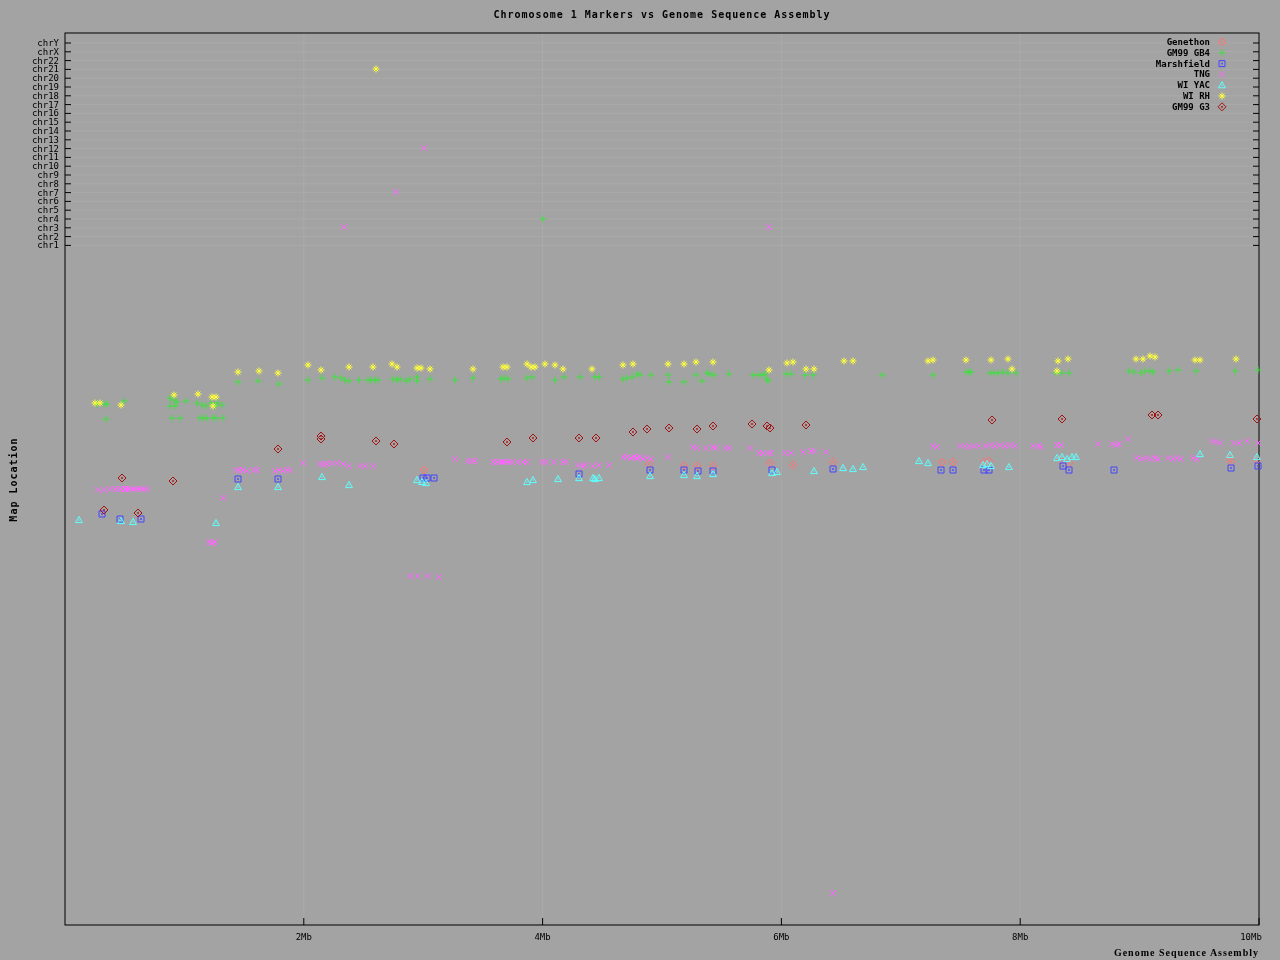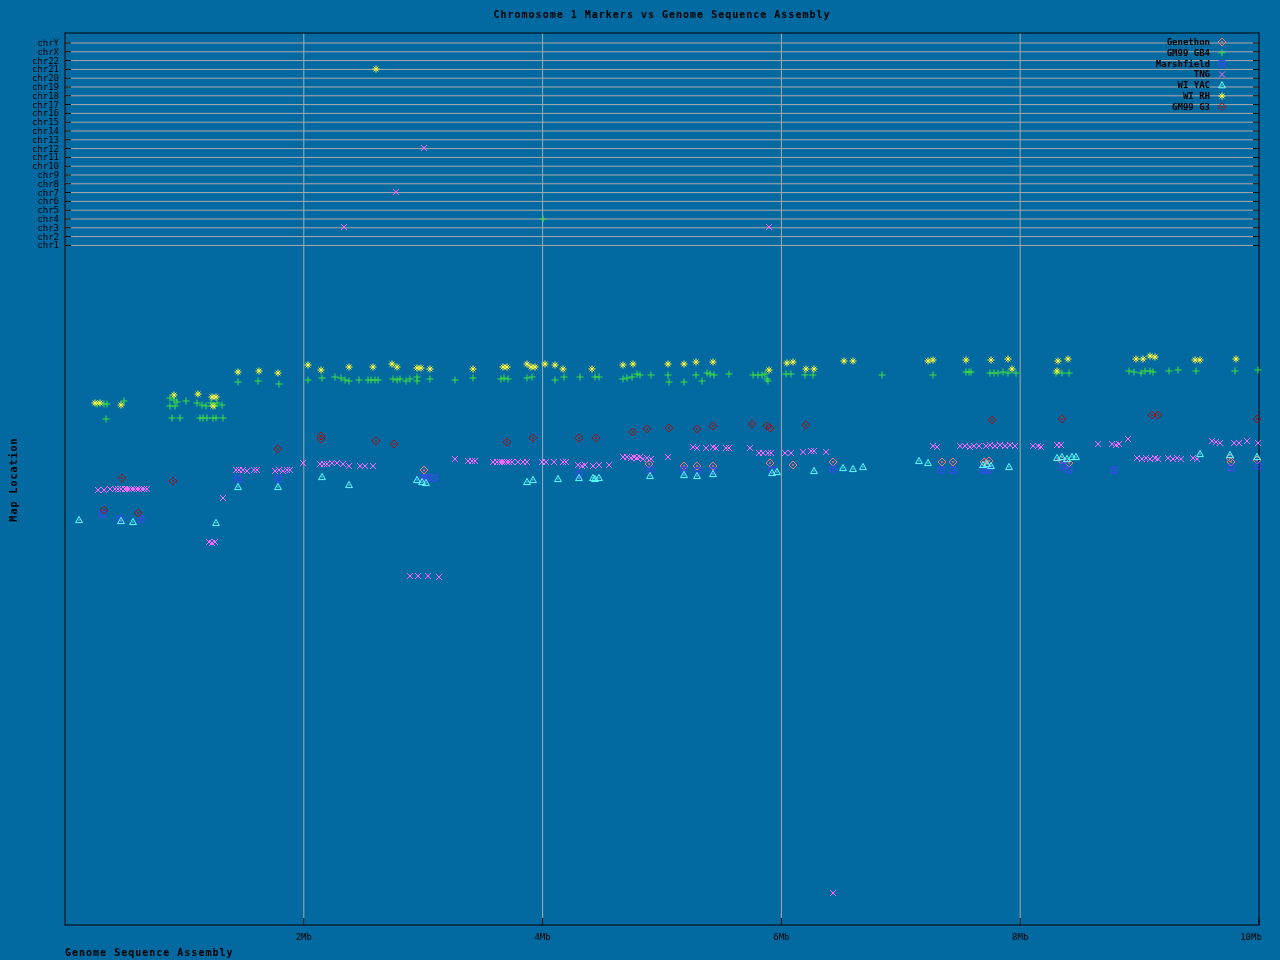--- a/index.html
+++ b/index.html
@@ -1,21 +1,21 @@
 <!DOCTYPE html>
 <html><head>
 <meta charset="utf-8">
 <style>
   html,body{margin:0;padding:0;background:#ffffff;}
-  .canvas{position:relative;width:1280px;height:960px;background:#0369a1;
+  .canvas{position:relative;width:1280px;height:960px;background:#a3a3a3;
           font-family:"DejaVu Sans Mono","Liberation Mono",monospace;overflow:hidden;}
   .chart-title{position:absolute;left:65px;top:9px;width:1194px;text-align:center;
           font-size:10px;font-weight:bold;color:#000;letter-spacing:1px;}
-  .x-title{position:absolute;left:65px;top:947px;width:1194px;text-align:left;
-          font-size:10px;font-weight:bold;color:#000;letter-spacing:1px;}
+  .x-title{position:absolute;left:65px;top:947px;width:1194px;text-align:right;
+          font-size:10px;font-weight:bold;color:#000;letter-spacing:1px;font-family:Liberation Serif, serif;}
   .y-title{position:absolute;left:-47px;top:474px;width:120px;text-align:center;
           font-size:10px;font-weight:bold;color:#000;letter-spacing:1px;
           transform:rotate(-90deg);transform-origin:center;}
   svg{position:absolute;left:0;top:0;}
   svg text{font-family:"DejaVu Sans Mono","Liberation Mono",monospace;font-size:9px;fill:#000;}
   svg text.legend-label{font-weight:bold;}
 </style>
 </head>
 <body>
 

